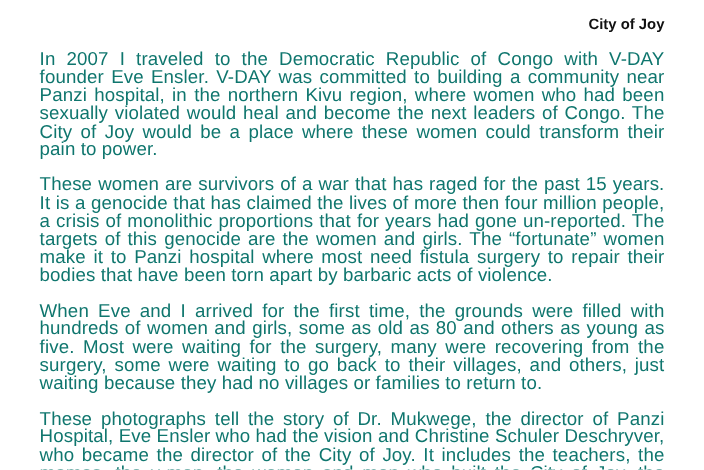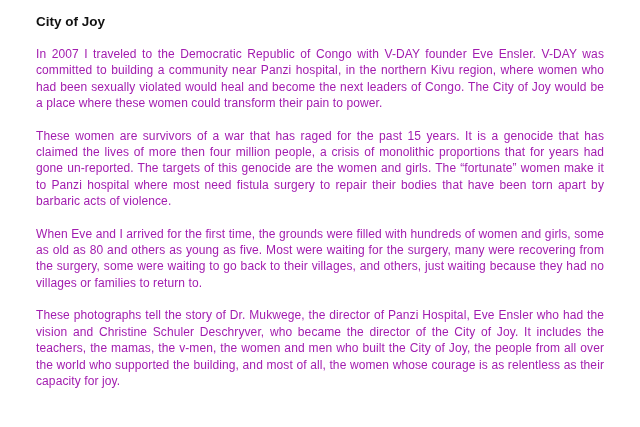--- a/index.html
+++ b/index.html
@@ -16,30 +16,30 @@
     font-family: "Liberation Sans", "DejaVu Sans", sans-serif;
     color: #1b1b1b;
     box-sizing: border-box;
     padding: 13px 36px 0 36px;
   }
   .doc-title {
     margin: 0 0 16px 0;
     font-size: 13.5px;
     line-height: 17px;
     font-weight: bold;
-    text-align: left;
+    text-align: right;
     color: #111111;
   }
   .doc-paragraph {
     margin: 0 0 16px 0;
-    font-size: 12px;
+    font-size: 17px;
     line-height: 16.4px;
     text-align: justify;
     text-justify: inter-word;
-    color: #a21caf;
+    color: #0f766e;
     letter-spacing: 0.1px;
   }
 </style>
 </head>
 <body>
 
 <div class="page">
   <h1 class="doc-title">City of Joy</h1>
 
   <p class="doc-paragraph">In 2007 I traveled to the Democratic Republic of Congo with V-DAY founder Eve Ensler. V-DAY was committed to building a community near Panzi hospital, in the northern Kivu region, where women who had been sexually violated would heal and become the next leaders of Congo. The City of Joy would be a place where these women could transform their pain to power.</p>

